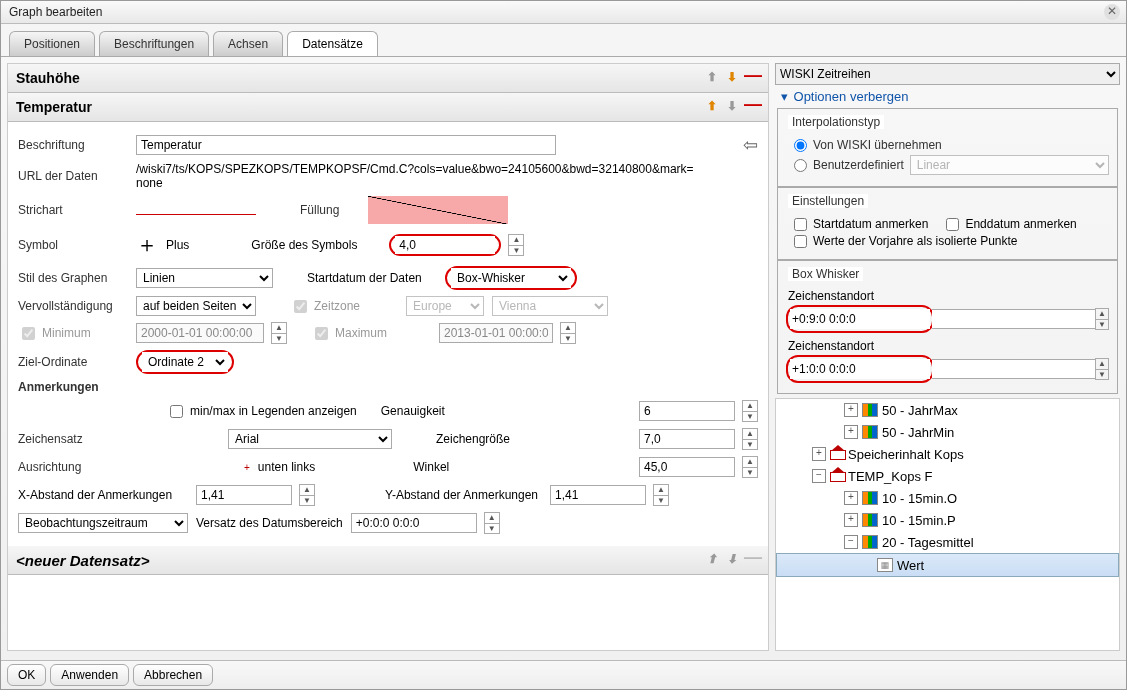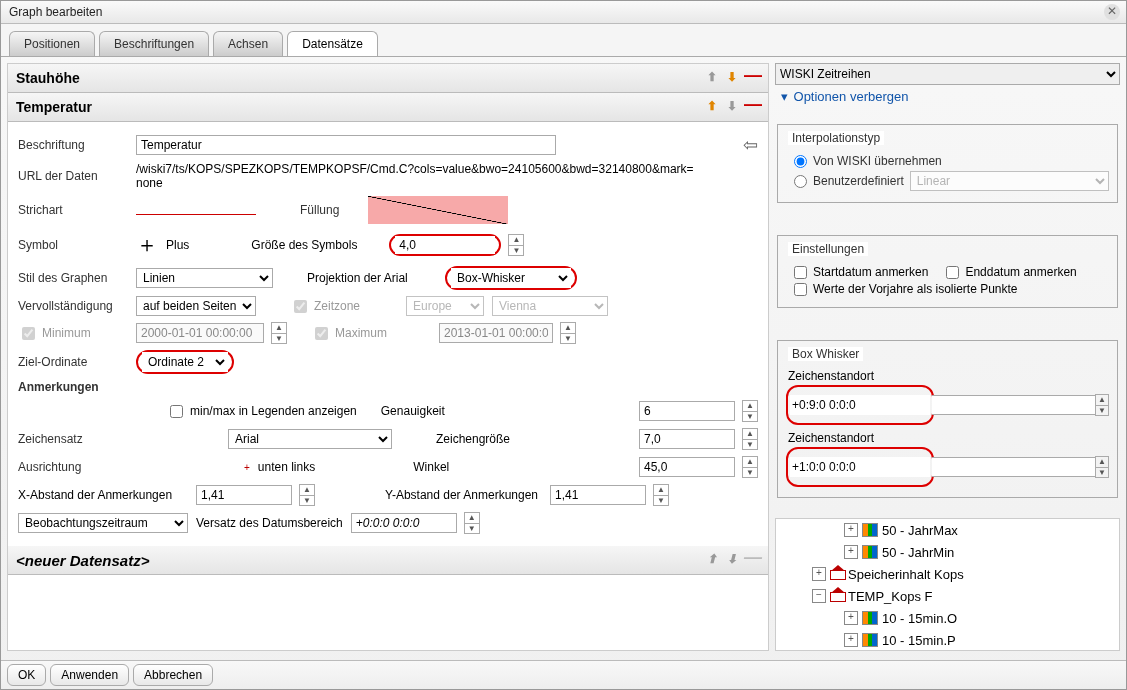--- a/index.html
+++ b/index.html
@@ -34,29 +34,29 @@
 .spin{width:14px;height:20px;border:1px solid #aaa;display:inline-flex;flex-direction:column;margin-left:-1px}
 .spin div{flex:1;font-size:8px;text-align:center;line-height:9px;color:#555;cursor:pointer}
 .spin div:first-child{border-bottom:1px solid #aaa}
 .circled{border:2px solid #d00;border-radius:12px;padding:0 4px;display:inline-block}
 .checkbox-cell{display:inline-flex;align-items:center;gap:4px}
 .left-arrow{color:#666;font-size:18px}
 .neuer{font-style:italic;font-weight:700;font-size:15px}
 
 .right select.top{width:100%;height:22px;border:1px solid #aaa;font-size:12px}
 .disclose{display:flex;align-items:center;gap:6px;padding:4px 6px;color:#15a;cursor:pointer;font-size:13px}
-.fieldset{border:1px solid #aaa;margin:16px 2px;padding:6px 8px 8px 8px}
+.fieldset{border:1px solid #aaa;margin:0 2px;padding:6px 8px 8px 8px}
 .fieldset .legend{font-size:12px;color:#333;margin:-14px 0 6px 2px;background:#fff;display:inline-block;padding:0 4px}
 .radio-row{display:flex;align-items:center;gap:6px;margin:3px 0 3px 8px}
 .radio-row input{margin:0}
 .radio-lbl{color:#333}
 .radio-lbl.dim,.dim{color:#999}
 .boxwhisker-row{display:flex;align-items:center;margin:2px 0}
 .boxwhisker-row input{flex:1;height:20px}
-.circled-bw{border:2px solid #d00;border-radius:12px;padding:8px 2px;display:inline-block;min-width:90px}
+.circled-bw{border:2px solid #d00;border-radius:12px;padding:2px 2px;display:inline-block;min-width:90px}
 .tree{flex:1;border:1px solid #ccc;background:#fff;overflow:auto;margin-top:4px;font-size:13px}
 .tree-row{display:flex;align-items:center;height:22px;padding:0 4px;gap:4px;white-space:nowrap}
 .tree-row.selected{background:linear-gradient(#dbe9f9,#c9ddf4);border:1px solid #8ab;}
 .expander{width:12px;height:12px;border:1px solid #888;font-size:10px;line-height:10px;text-align:center;color:#555;cursor:pointer}
 .tree-icon{width:14px;height:12px;display:inline-block}
 .icon-chart{background:linear-gradient(90deg,#f80 33%,#0a0 33% 66%,#06c 66%);border:1px solid #888}
 .icon-house{width:14px;height:12px;display:inline-block;position:relative}
 .icon-house::before{content:"";position:absolute;left:0;bottom:0;width:14px;height:8px;background:#fff;border:1px solid #b00}
 .icon-house::after{content:"";position:absolute;left:1px;top:-3px;width:0;height:0;border-left:7px solid transparent;border-right:7px solid transparent;border-bottom:6px solid #b00}
 .icon-cal{width:14px;height:12px;border:1px solid #888;background:#fff;display:inline-block;font-size:9px;line-height:12px;text-align:center;color:#888}
@@ -134,21 +134,21 @@
           <span class="spin">
               <div>▲</div>
               <div>▼</div>
             </span>
         </div>
 
         <div class="row">
           <span class="lbl">Stil des Graphen</span>
           <select class="field" style="width:137px"><option>Linien</option></select>
           <span style="width:18px"></span>
-          <span class="lbl2">Projektion der Arial</span>
+          <span class="lbl2">Startdatum der Daten</span>
           <span class="circled"><select class="field" style="width:120px;border:none"><option>Box-Whisker</option></select></span>
         </div>
 
         <div class="row">
           <span class="lbl">Vervollständigung</span>
           <select class="field" style="width:120px"><option>auf beiden Seiten</option></select>
           <span style="width:18px"></span>
           <span class="checkbox-cell dim">
               <input type="checkbox" checked="" disabled="" style="">
               <span>Zeitzone</span>
@@ -247,21 +247,21 @@
           <input type="text" class="field" style="width: 96px; margin-left: 4px;" value="1,41">
           <span class="spin">
               <div>▲</div>
               <div>▼</div>
             </span>
         </div>
 
         <div class="row">
           <select class="field" style="width:170px"><option>Beobachtungszeitraum</option></select>
           <span>Versatz des Datumsbereich</span>
-          <input type="text" class="field" style="width: 106px; font-style: italic;" value="+0:0:0 0:0:0">
+          <input type="text" class="field" style="width: 126px;" value="+0:0:0 0:0:0">
           <span class="spin">
               <div>▲</div>
               <div>▼</div>
             </span>
         </div>
       </div>
 
       <div class="section-header italic">
         <span class="neuer">&lt;neuer Datensatz&gt;</span>
         <span class="hdr-ctrls">

